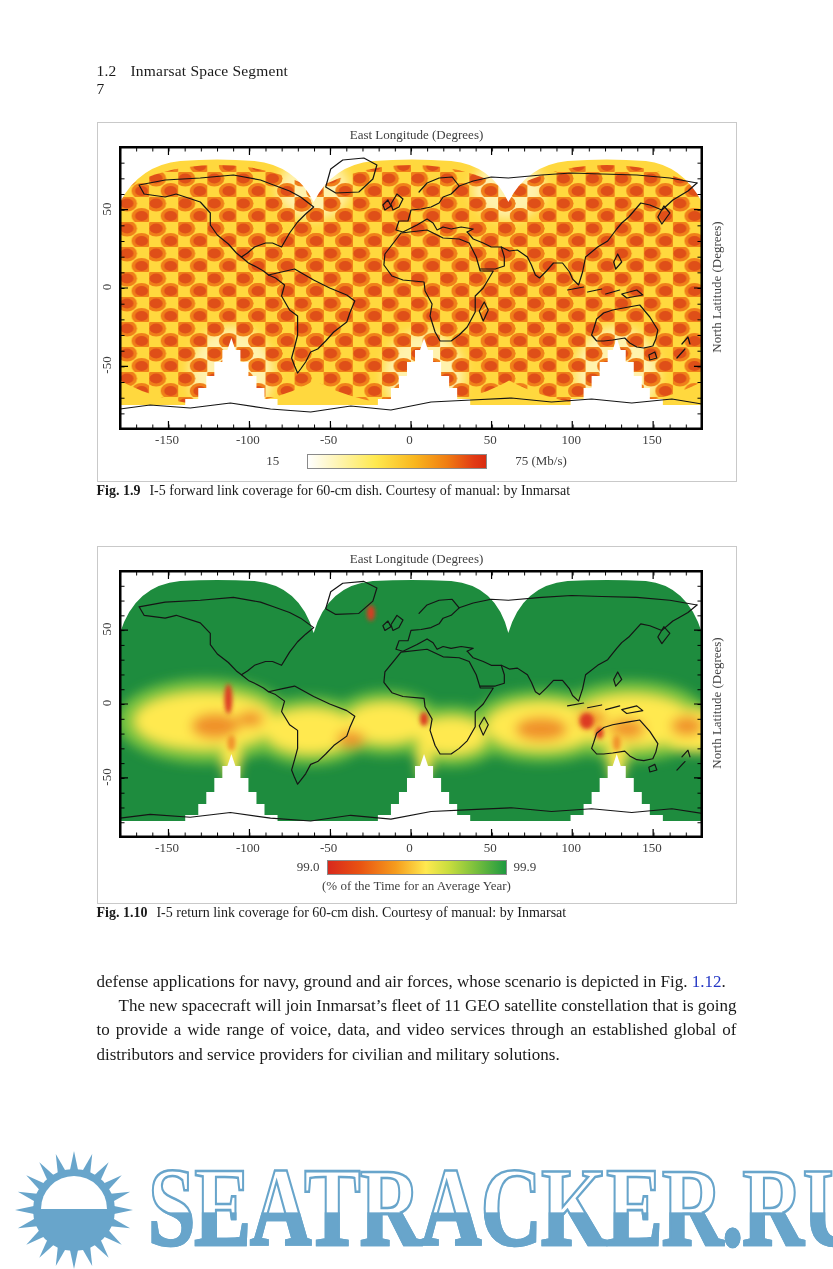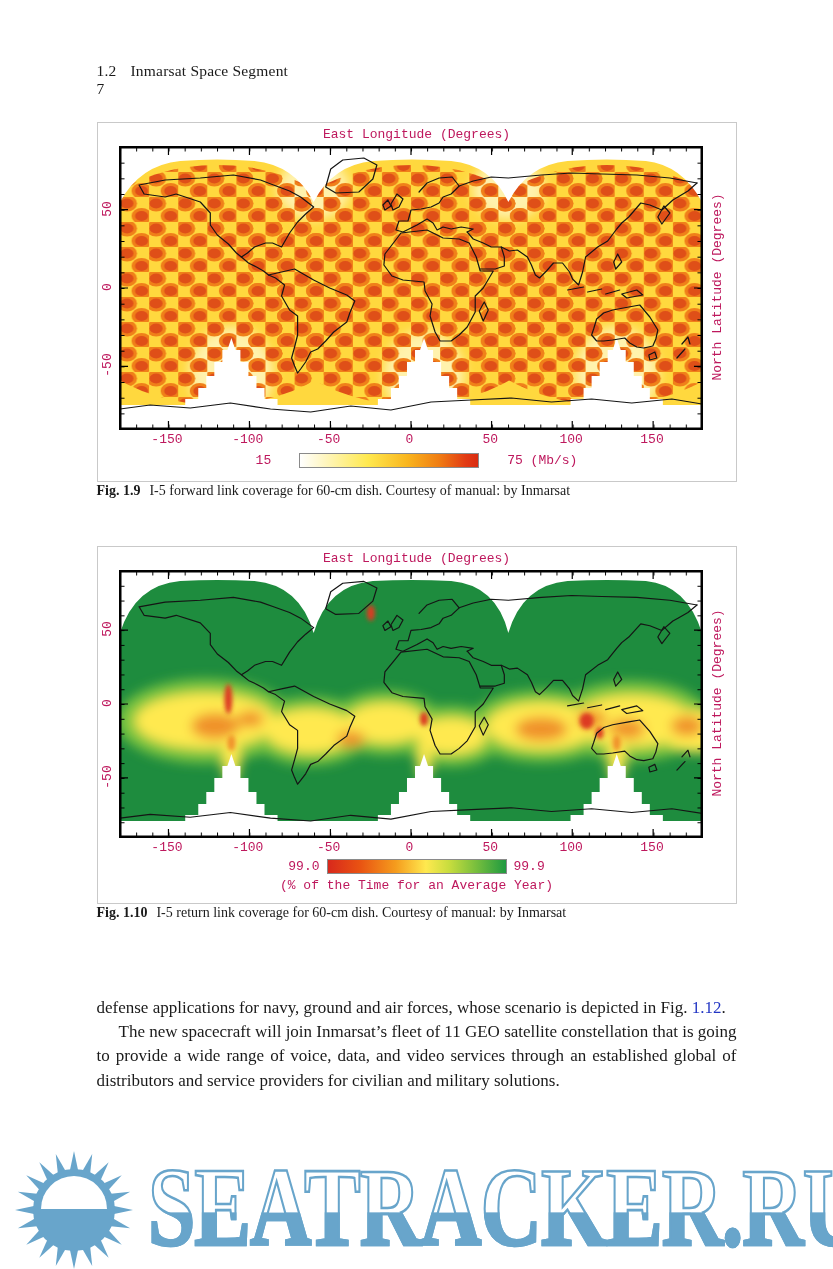--- a/index.html
+++ b/index.html
@@ -7,21 +7,21 @@
        font-family:"Liberation Serif", serif; color:#1a1a1a;}
   .content{width:640px;margin:0 auto;position:relative;}
 
   
   .runhead{display:flex;justify-content:space-between;margin-top:62px;
            font-size:15.5px;letter-spacing:.2px;flex-direction:column;}
   .runhead .sec{margin-right:14px;}
 
   
   .figbox{position:relative;width:638px;background:#fff;border:1px solid #c9c9c9;
-          font-family:Liberation Mono, monospace;font-size:13px;color:#be185d;}
+          font-family:Liberation Serif, serif;font-size:13px;color:#404040;}
   .figbox.f1{height:358px;margin-top:24px;}
   .figbox.f2{height:356px;margin-top:46px;}
   .figtitle{position:absolute;top:4px;left:0;width:100%;text-align:center;}
   .mapwrap{position:absolute;left:21px;width:582px;border:1.5px solid #000;background:#fff;}
   .f1 .mapwrap{top:23px;height:282px;}
   .f2 .mapwrap{top:23px;height:266px;}
   .mapwrap svg{display:block;width:100%;height:100%;}
   .ylabels{position:absolute;left:1px;width:16px;}
   .f1 .ylabels{top:23px;height:282px;}
   .f2 .ylabels{top:23px;height:266px;}
@@ -42,21 +42,21 @@
   .f1 .cbar{top:330px;gap:28px;} .f2 .cbar{top:312px;}
   .cbar .bar{width:178px;height:13px;border:1px solid #8a8a8a;}
   .bar.fwd{background:linear-gradient(90deg,#ffffff 0%,#fff6c0 14%,#ffe94f 38%,#f9b61e 60%,#f07d12 78%,#e23b14 93%,#d92b10 100%);}
   .bar.ret{background:linear-gradient(90deg,#d8281c 0%,#e95312 18%,#f59c1d 38%,#ffe94f 55%,#c8dd3e 68%,#7ec13d 82%,#1e9a40 100%);}
   .cbcaption{position:absolute;left:0;width:100%;text-align:center;top:331px;}
 
   .caption{margin:0 0 0 0;font-size:14px;line-height:18px;}
   .caption b{margin-right:9px;}
 
   
-  .bodytext{margin-top:74px;font-size:17px;line-height:24.2px;text-align:justify;}
+  .bodytext{margin-top:48px;font-size:17px;line-height:24.2px;text-align:justify;}
   .bodytext p{margin:0;}
   .bodytext p.indent{text-indent:22px;}
   .bodytext a{color:#2336c4;text-decoration:none;}
 
   
   .watermark{position:absolute;left:0;top:1150px;width:833px;height:119px;}
   .wm-sun{position:absolute;left:4px;top:0;}
   .wm-text{position:absolute;left:148px;bottom:6px;white-space:nowrap;
            font-family:"Liberation Serif", serif;font-weight:bold;font-size:85px;
            letter-spacing:-1px;line-height:1;

